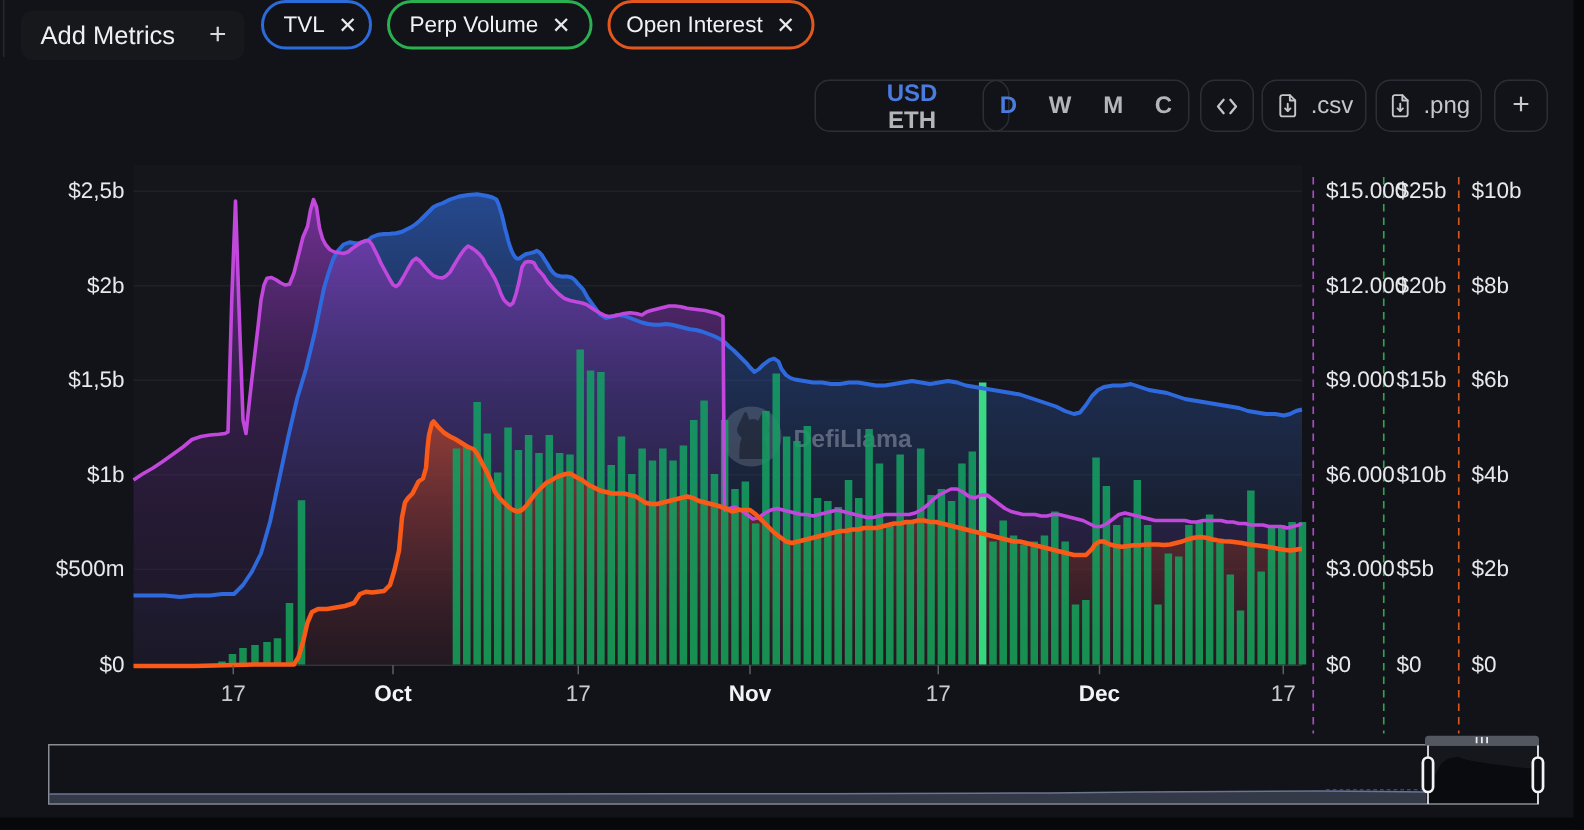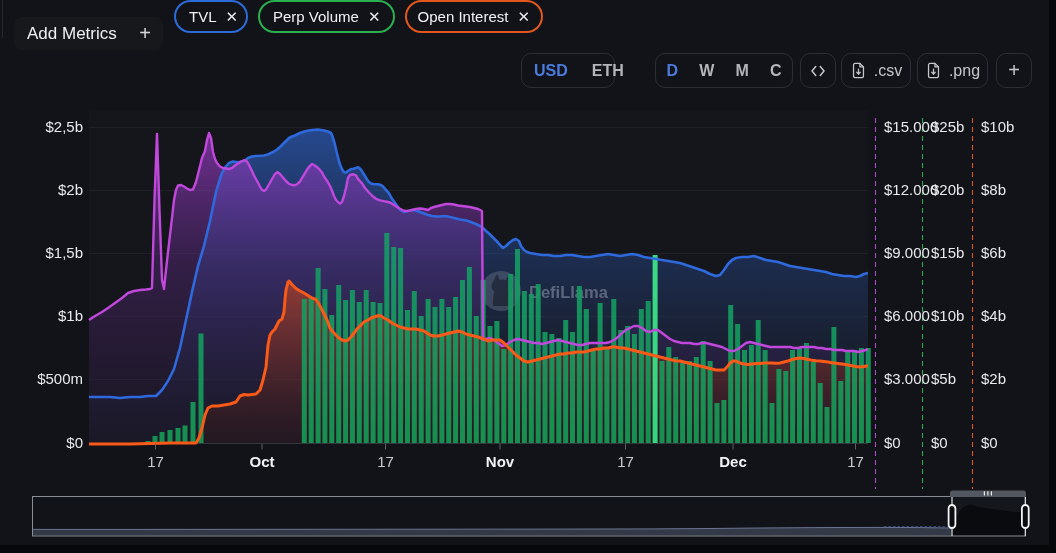--- a/index.html
+++ b/index.html
@@ -1,18 +1,18 @@
 <!DOCTYPE html>
 <html><head><meta charset="utf-8">
 <style>
 * { margin:0; padding:0; box-sizing:border-box; }
 html,body { width:1056px; height:553px; background:#121318; font-family:"Liberation Sans", sans-serif; overflow:hidden; }
 .wrap { position:relative; width:1056px; height:553px; }
 .svgbg { position:absolute; left:0; top:0; }
-.btn-add { position:absolute; left:14px; top:17px; width:149px; height:33px; background:#17181c; border-radius:8px;
+.btn-add { position:absolute; left:14px; top:7px; width:149px; height:33px; background:#17181c; border-radius:8px;
   color:#eef0f2; font-size:17px; display:flex; align-items:center; justify-content:space-between; padding:0 12px 0 13px;gap:16px; }
 .btn-add .plus { font-size:20px; font-weight:400; color:#d7d8da; margin-top:-1px; }
 .chip { position:absolute; top:0; height:33px; border-radius:17px; border:2px solid; display:flex; align-items:center;
   color:#f2f2f4; font-size:15px; padding:0 11px 0 13px; gap:9px; white-space:nowrap; background:transparent; }
 .chip .x { font-size:15px; color:#e9eaec; }
 .tb { position:absolute; top:53px; height:35px; border:1px solid #2b2e34; border-radius:10px; display:flex; align-items:center;
   color:#b4b5b8; font-size:16px; background:transparent; }
 .seg { padding:0 12px; font-weight:700; }
 .blue { color:#4a7bdf; }
 </style></head>
@@ -226,21 +226,21 @@
       <span class="x">✕</span>
     </div>
 <div class="chip" style="left:258px; width:137px; border-color:#2ab04f;">
       <span>Perp Volume</span>
       <span class="x">✕</span>
     </div>
 <div class="chip" style="left:405px; width:138px; border-color:#e2571e;justify-content:flex-end;">
       <span>Open Interest</span>
       <span class="x">✕</span>
     </div>
-<div class="tb" style="left:521px; width:94px;">
+<div class="tb" style="left:543px; width:130px;flex-direction:column;">
       <span class="seg blue">USD</span>
       <span class="seg" style="font-weight:700;">ETH</span>
     </div>
 <div class="tb" style="left:655px; width:138px; justify-content:space-around; font-weight:700;">
       <span class="blue">D</span>
       <span>W</span>
       <span>M</span>
       <span>C</span>
     </div>
 <div class="tb" style="left:800px; width:36px; justify-content:center;">

